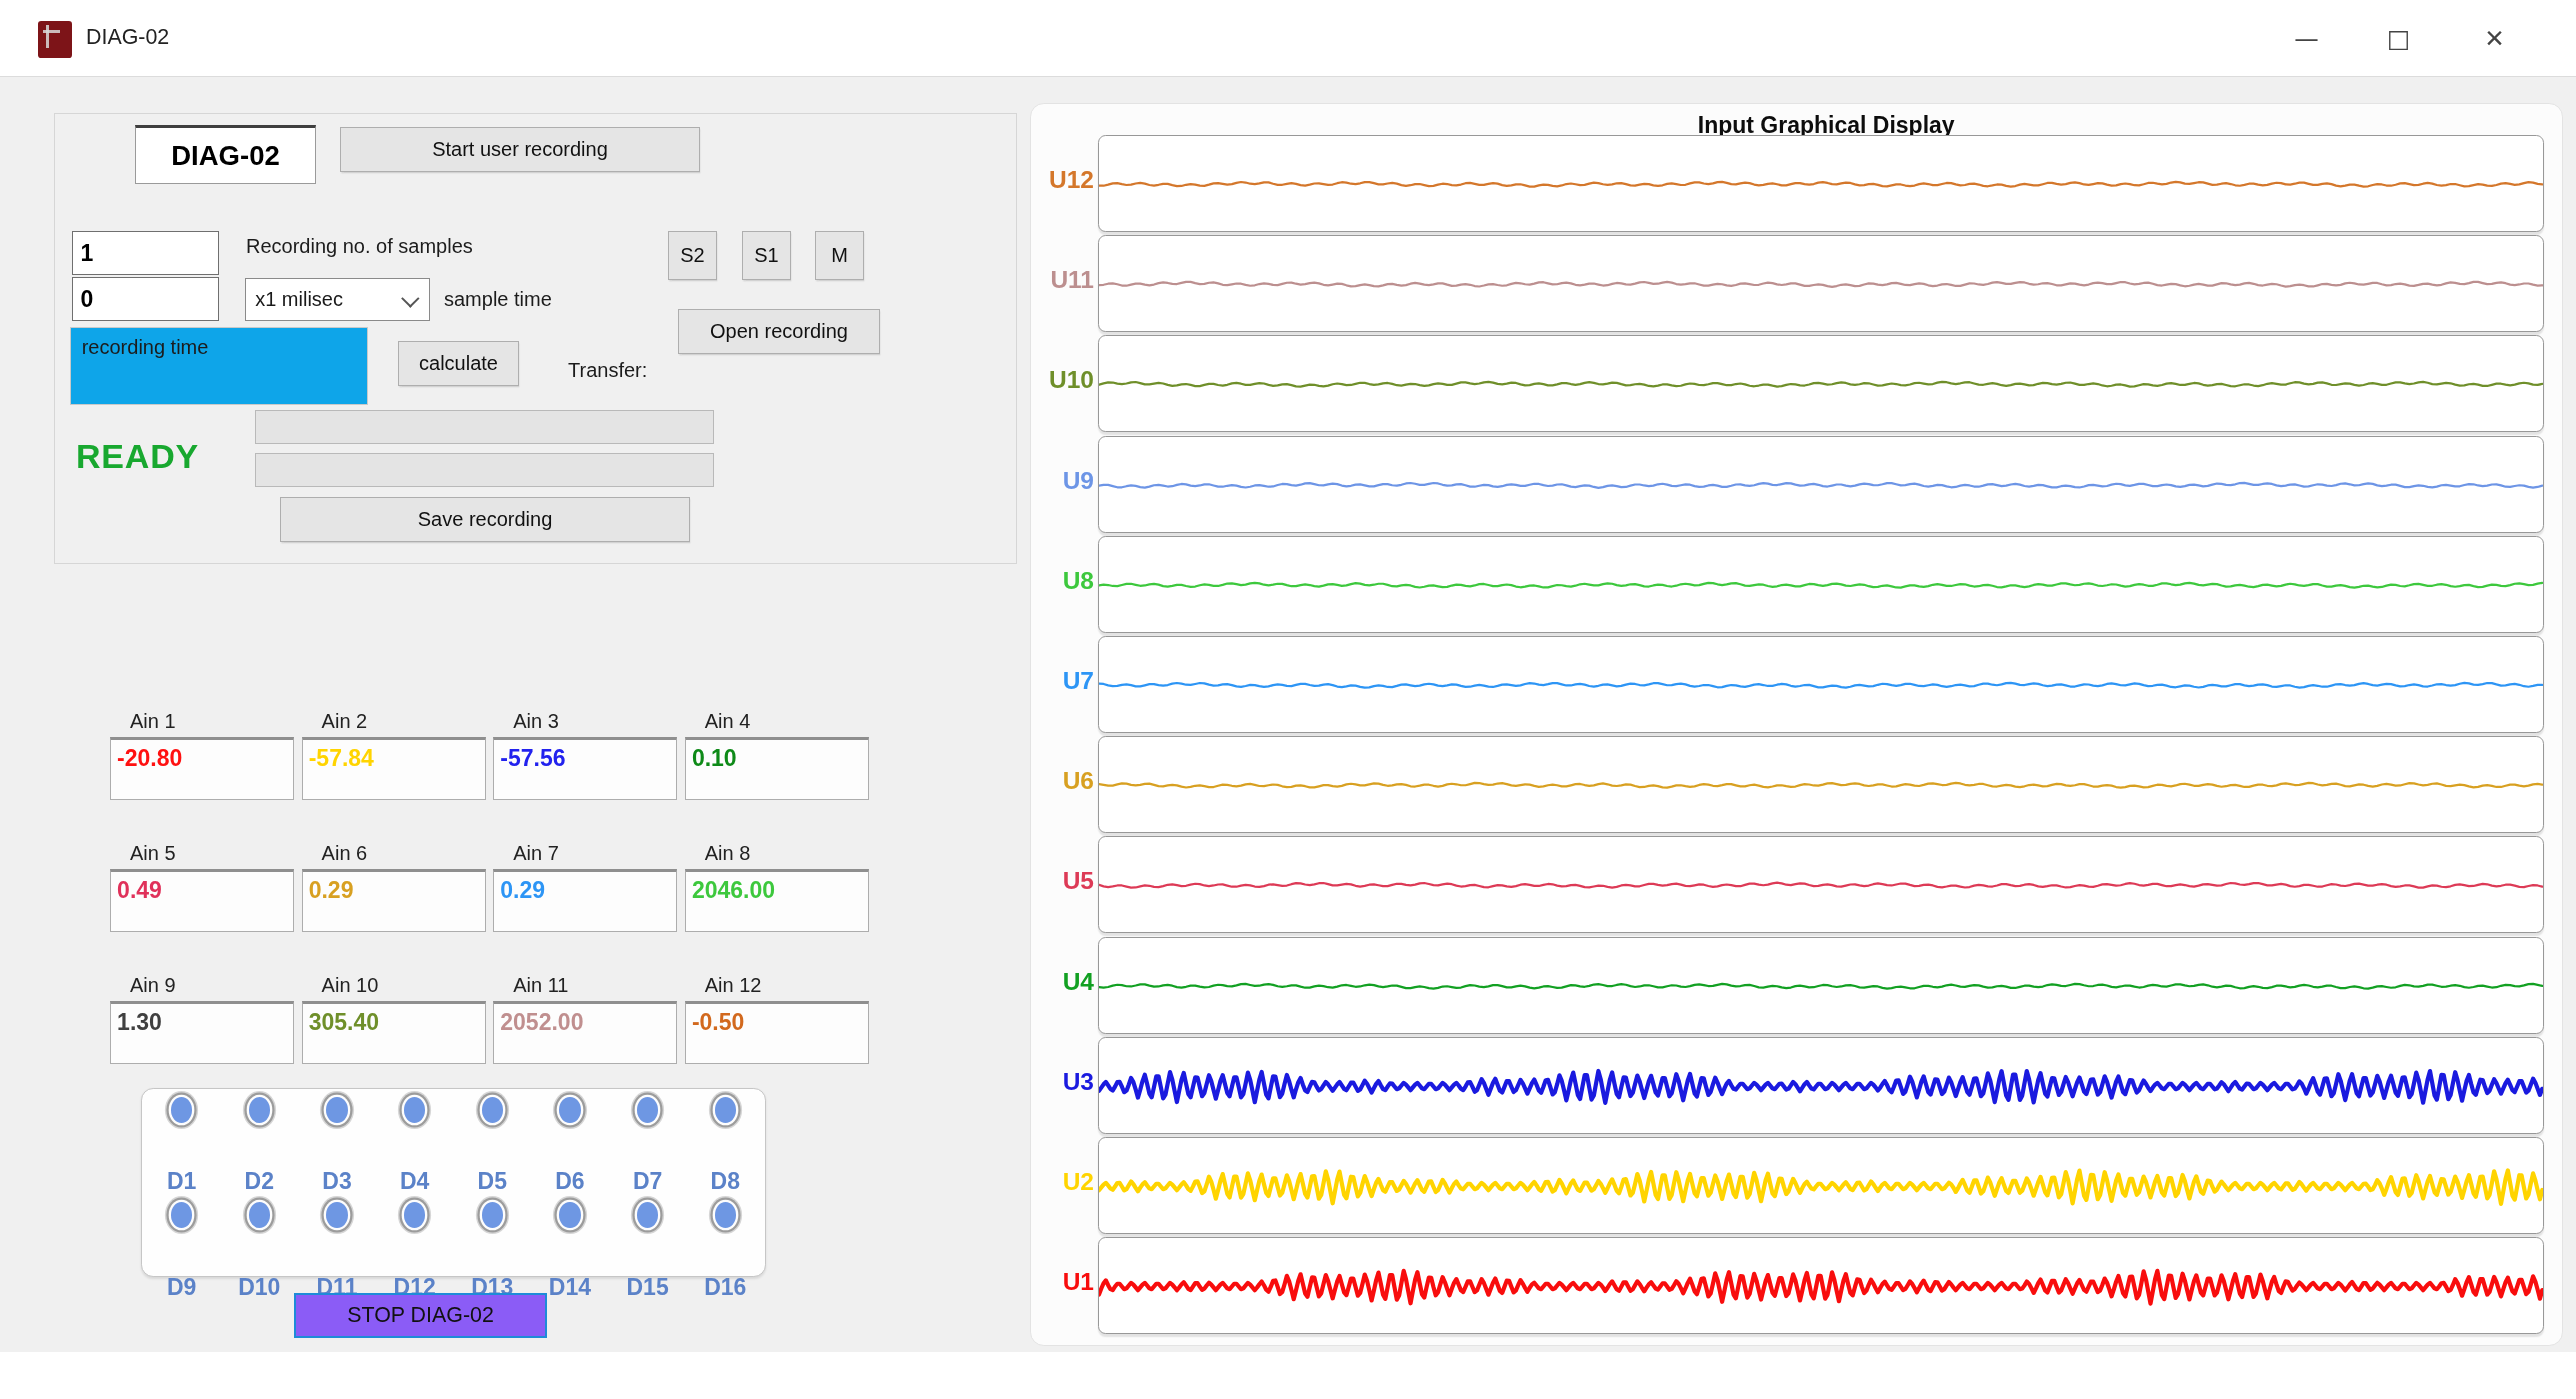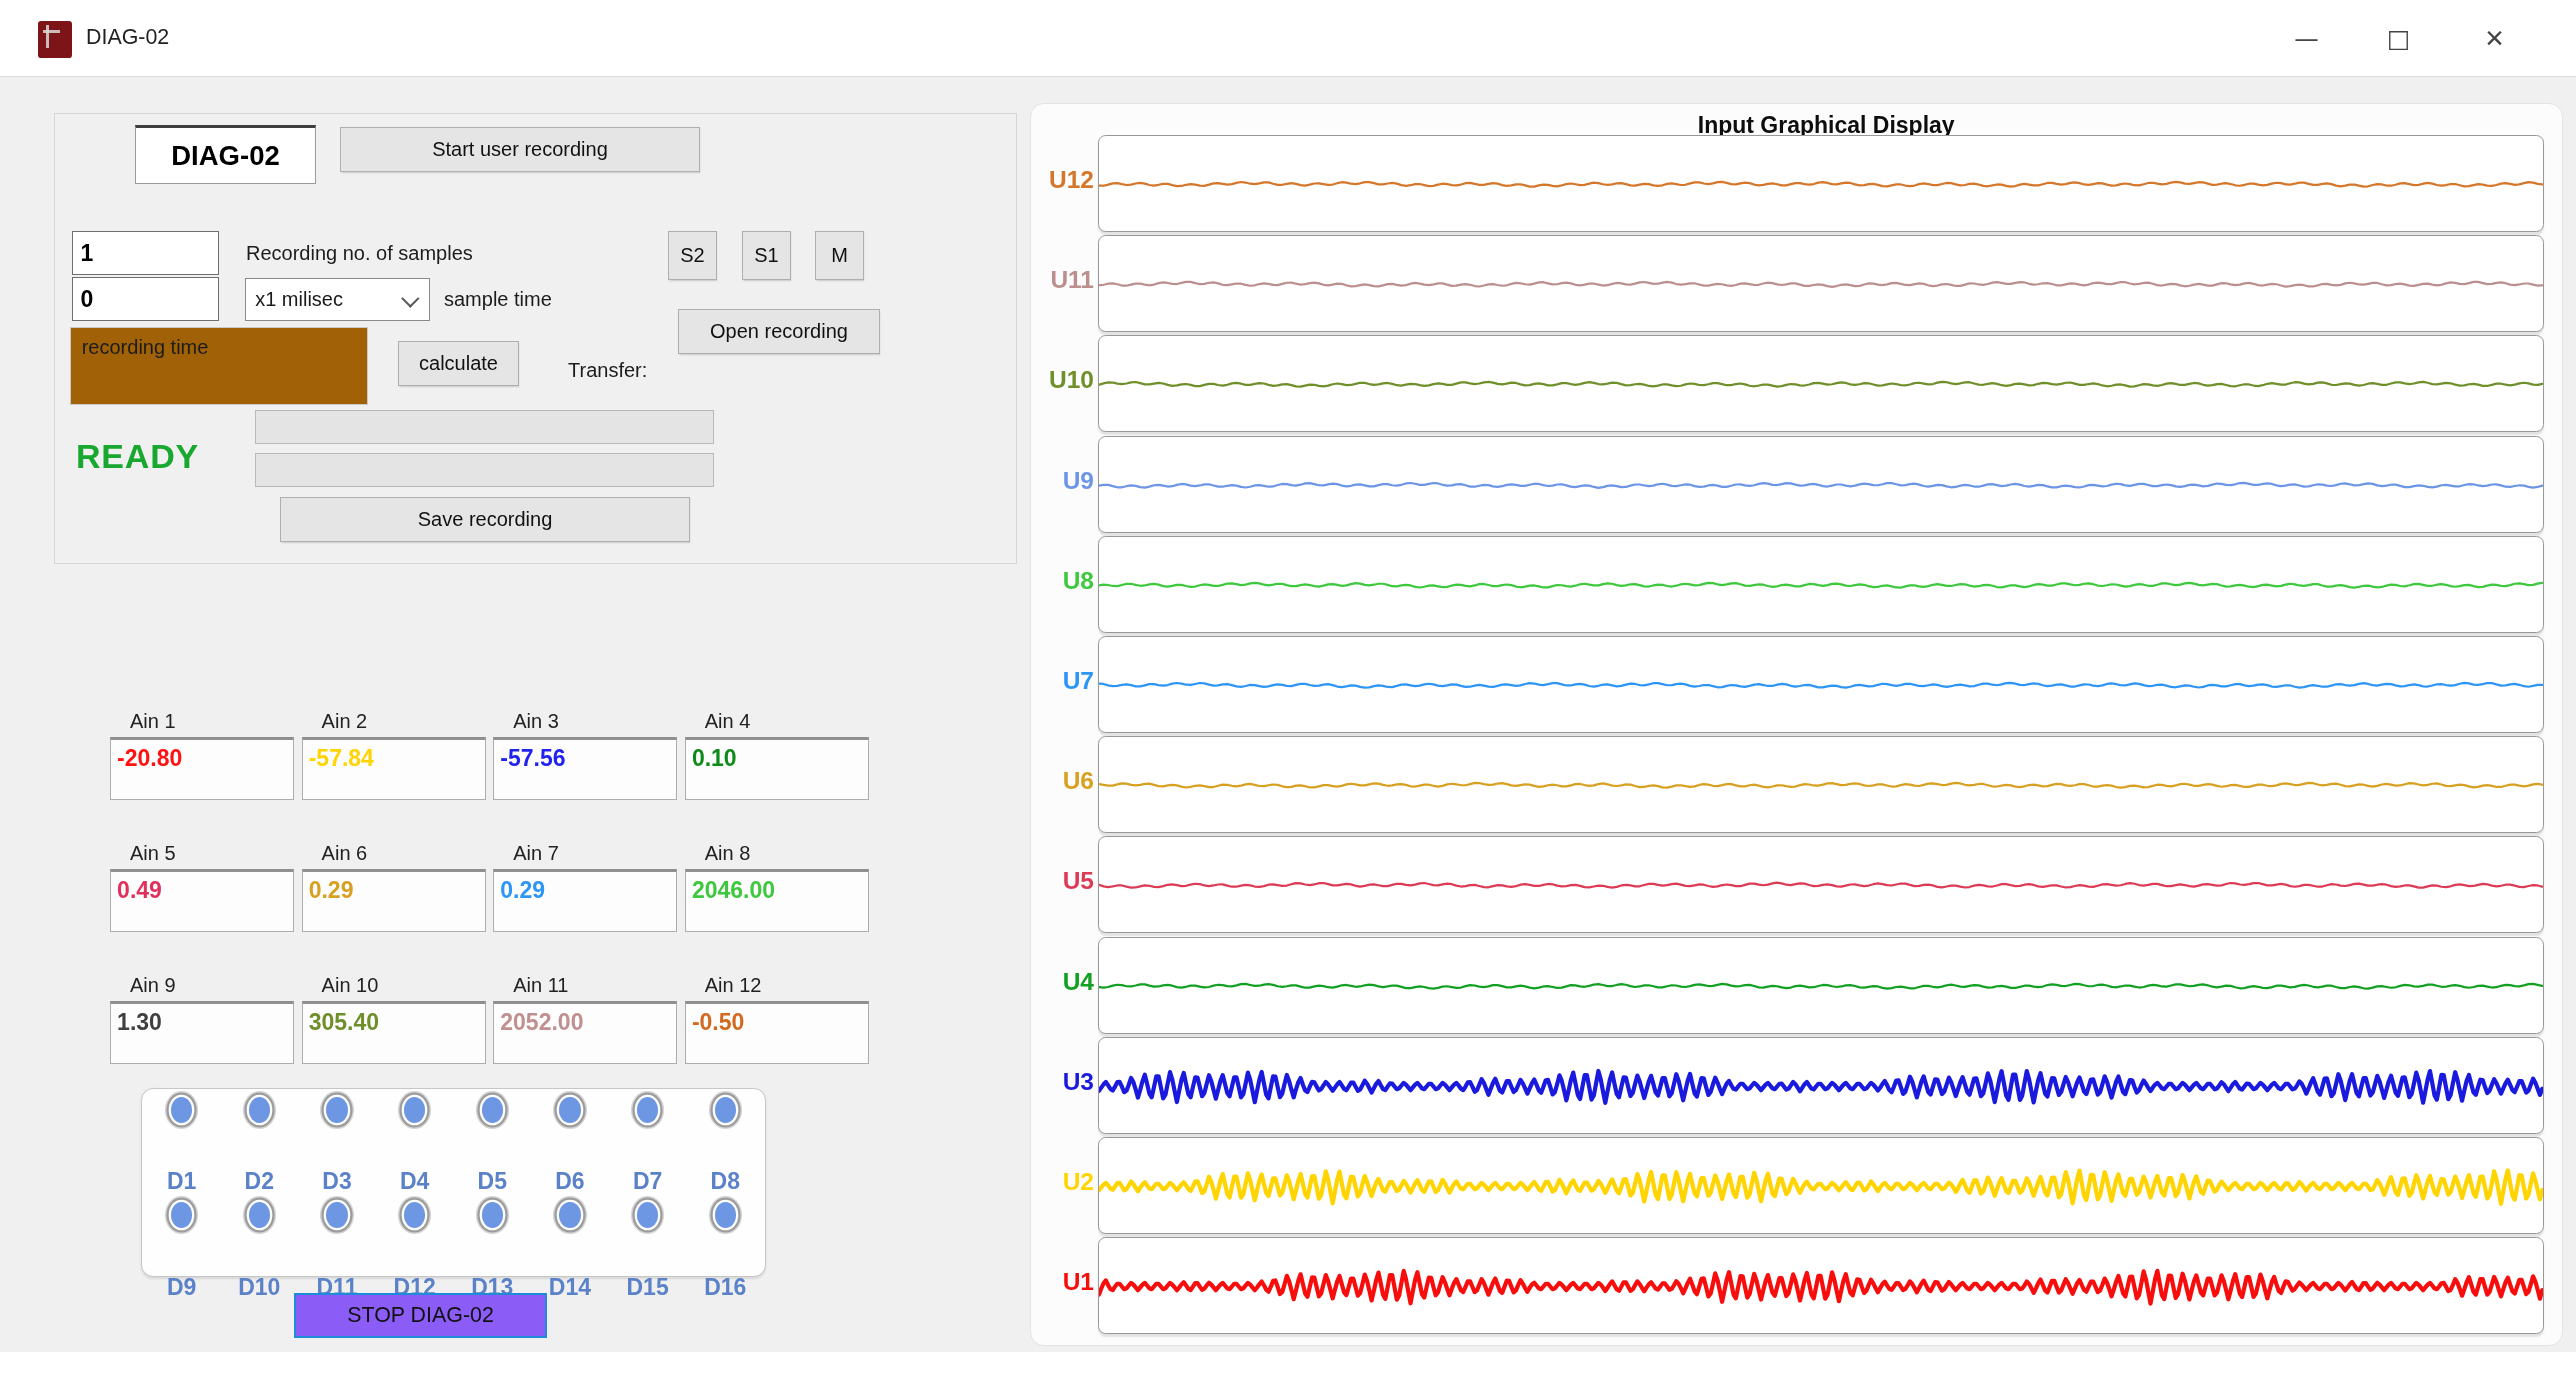--- a/index.html
+++ b/index.html
@@ -30,28 +30,28 @@
   #btn-save{left:280px;top:497px;width:408px;height:43px;}
   #btn-open{left:678px;top:309px;width:200px;height:43px;}
   #btn-s2{left:668px;top:231px;width:47px;height:47px;}
   #btn-s1{left:742px;top:231px;width:47px;height:47px;}
   #btn-m{left:815px;top:231px;width:47px;height:47px;}
   .tbox{position:absolute;background:#fff;border:1.5px solid #6f6f6f;font-weight:bold;font-size:23px;
         font-family:"Liberation Sans",sans-serif;padding:0 0 0 7.6px;box-sizing:border-box;color:#000;outline:none;}
   #in-samples{left:72px;top:231px;width:147px;height:44px;}
   #in-time{left:72px;top:277px;width:147px;height:44px;}
   .lbl{position:absolute;font-size:20px;color:#1c1c1c;white-space:nowrap;}
-  #lbl-samples{left:246px;top:242px;}
+  #lbl-samples{left:246px;top:235px;}
   #lbl-sampletime{left:444px;top:288px;}
   #lbl-transfer{left:568px;top:359px;}
   .combo{position:absolute;left:245px;top:278px;width:185px;height:43px;background:#fff;border:0.8px solid #8a8a8a;
          display:flex;align-items:center;font-size:20px;padding-left:9.2px;box-sizing:border-box;}
   .combo .chev{position:absolute;right:12.2px;top:13px;width:10.7px;height:10.7px;border-right:2.3px solid #555;
          border-bottom:2.3px solid #555;transform:rotate(45deg);}
-  .rec-time{position:absolute;left:70px;top:327px;width:298px;height:78px;background:#a16207;border:0.8px solid #c9c9c9;
+  .rec-time{position:absolute;left:70px;top:327px;width:298px;height:78px;background:#0ea5e9;border:0.8px solid #c9c9c9;
          font-size:20px;color:#1c1c1c;padding:7.6px 0 0 10.7px;box-sizing:border-box;}
   .pbar{position:absolute;left:255px;width:459px;height:34px;background:#e4e4e4;border:0.8px solid #b9b9b9;box-sizing:border-box;}
   #pbar-1{top:410px;} #pbar-2{top:453px;}
   .status{position:absolute;left:76px;top:437px;font-size:34px;font-weight:bold;letter-spacing:0.8px;}
   
   #ain-grid{position:absolute;left:110px;top:705px;display:grid;grid-template-columns:repeat(4,184px);column-gap:7.6px;}
   .ain-cell{margin-bottom:37px;}
   .ain-label{font-size:20px;color:#222;padding-left:20px;height:27.5px;display:flex;align-items:flex-end;margin-bottom:4.6px;}
   .ain-box{height:63px;background:#fdfdfd;border:0.8px solid #adadad;border-top:3.1px solid #8f8f8f;
            font-size:23px;font-weight:bold;padding:4.6px 0 0 6.1px;box-sizing:border-box;}

